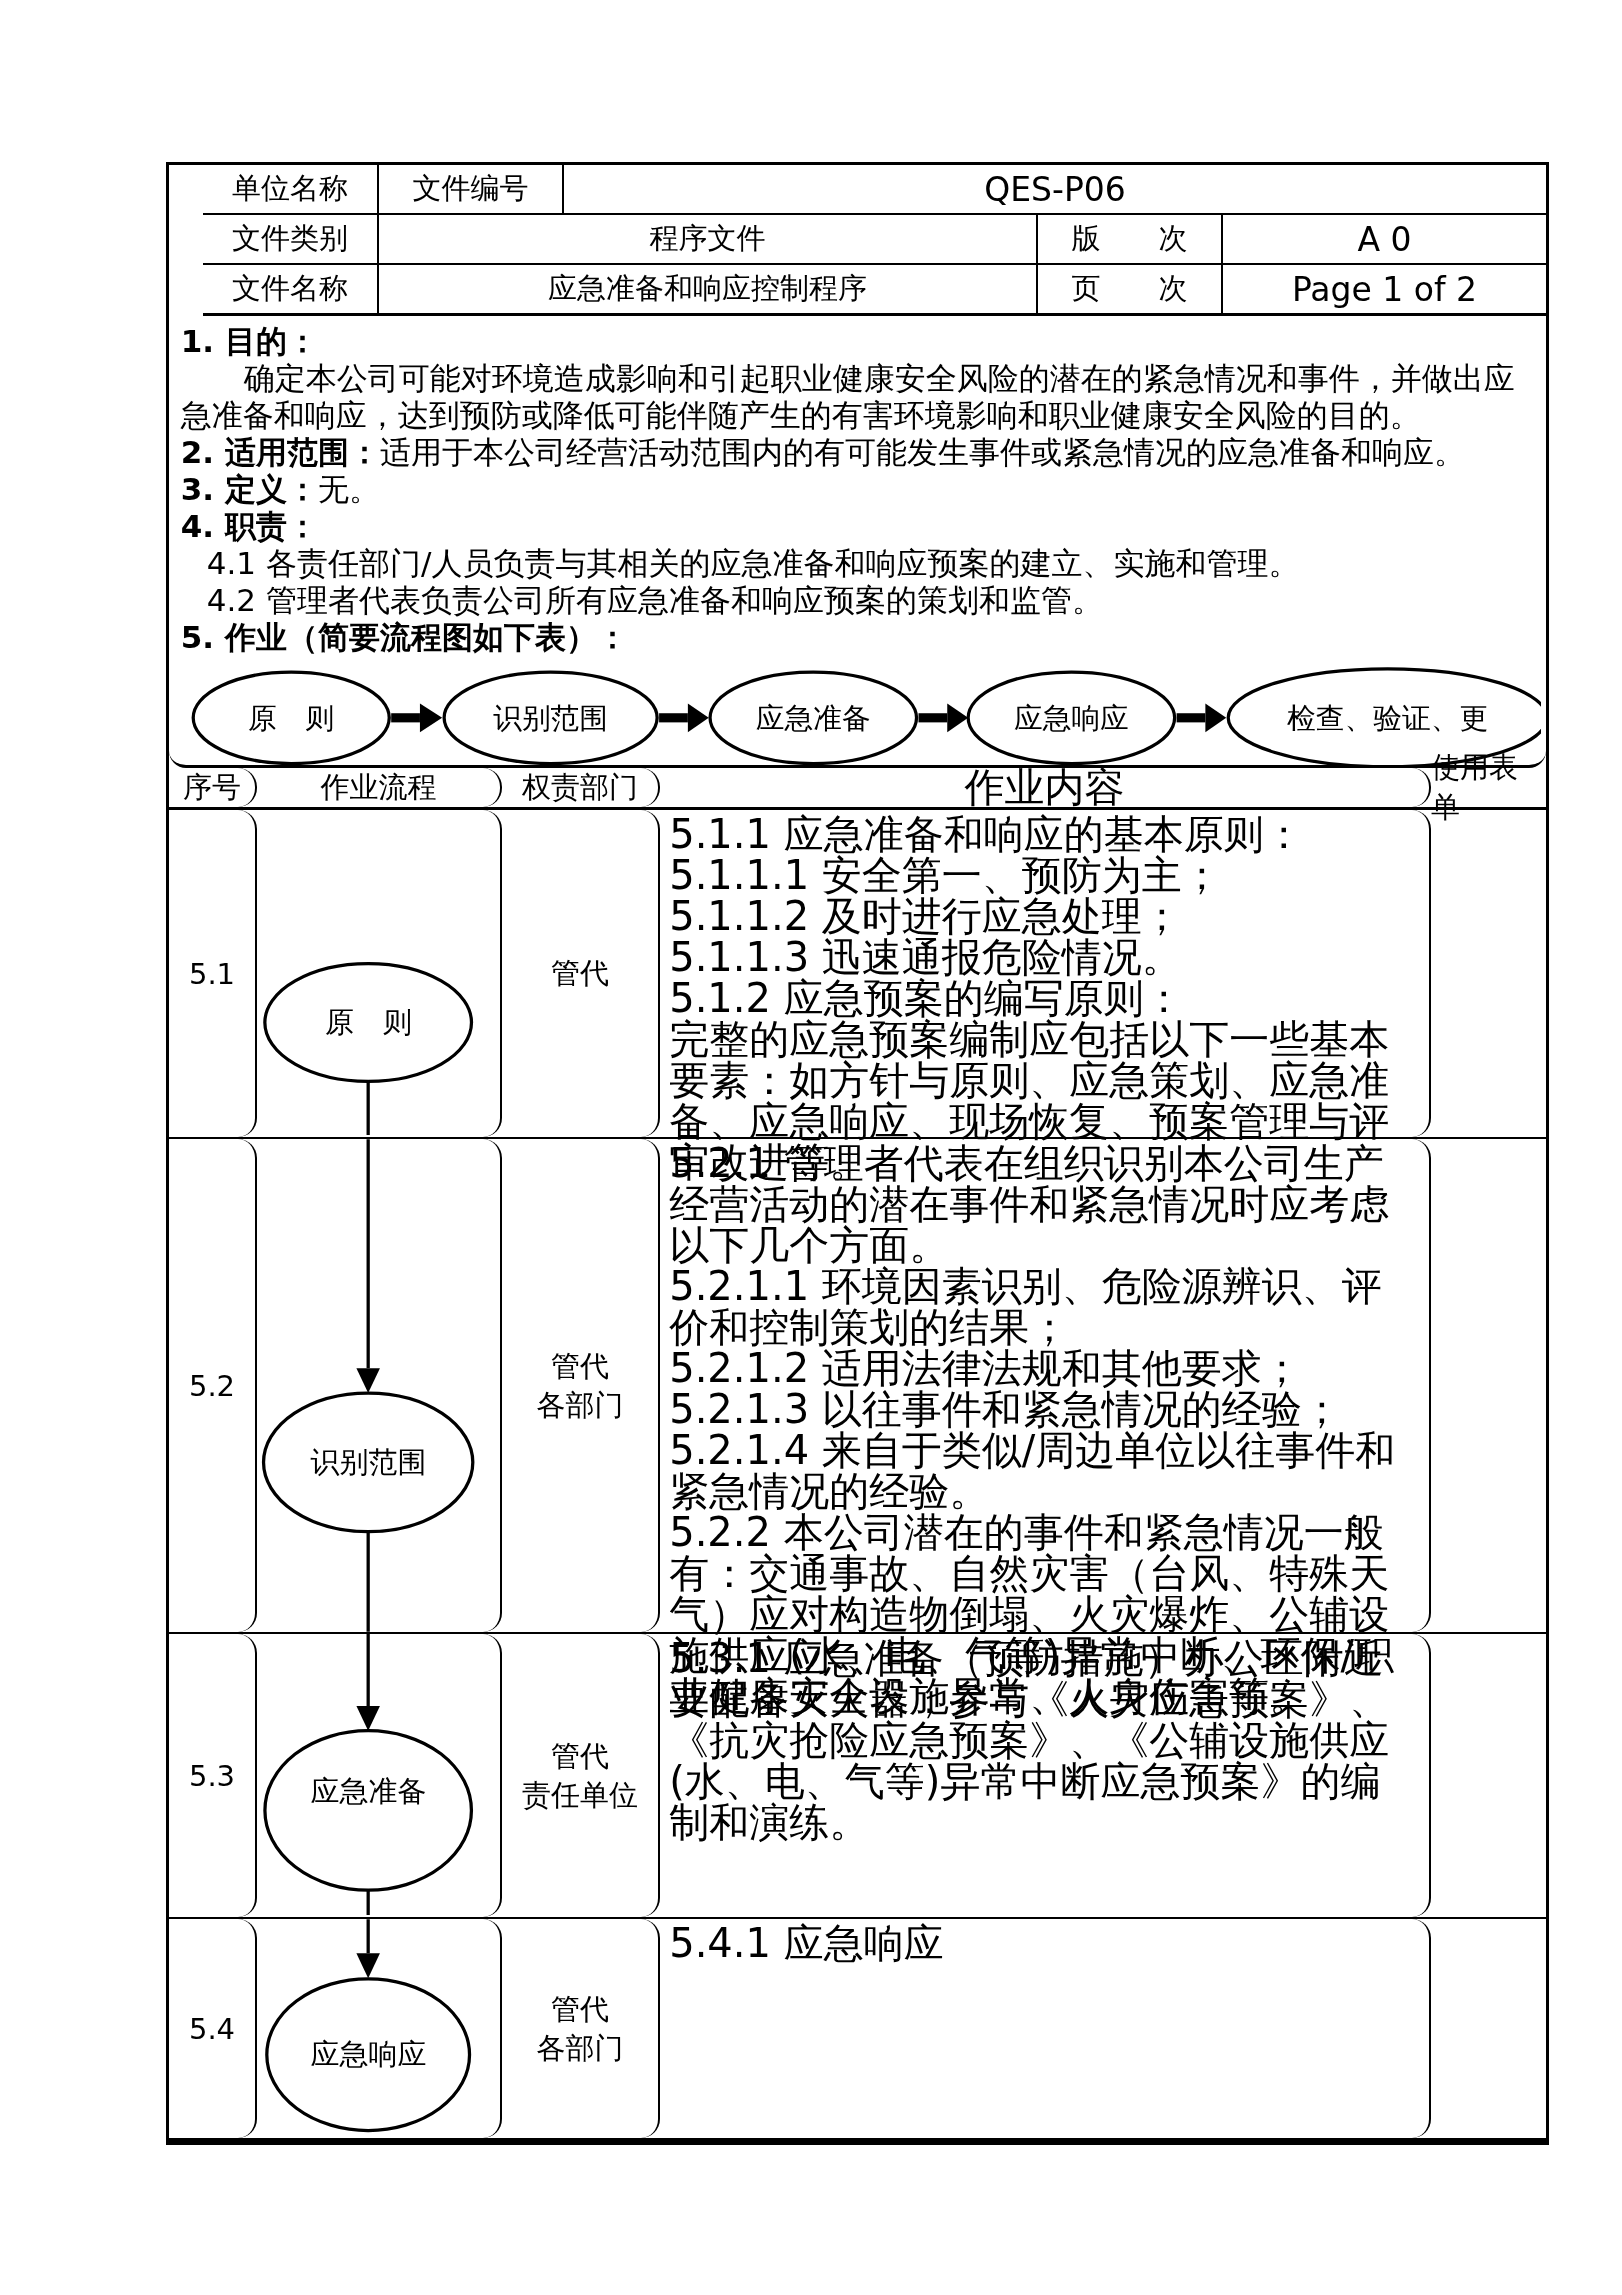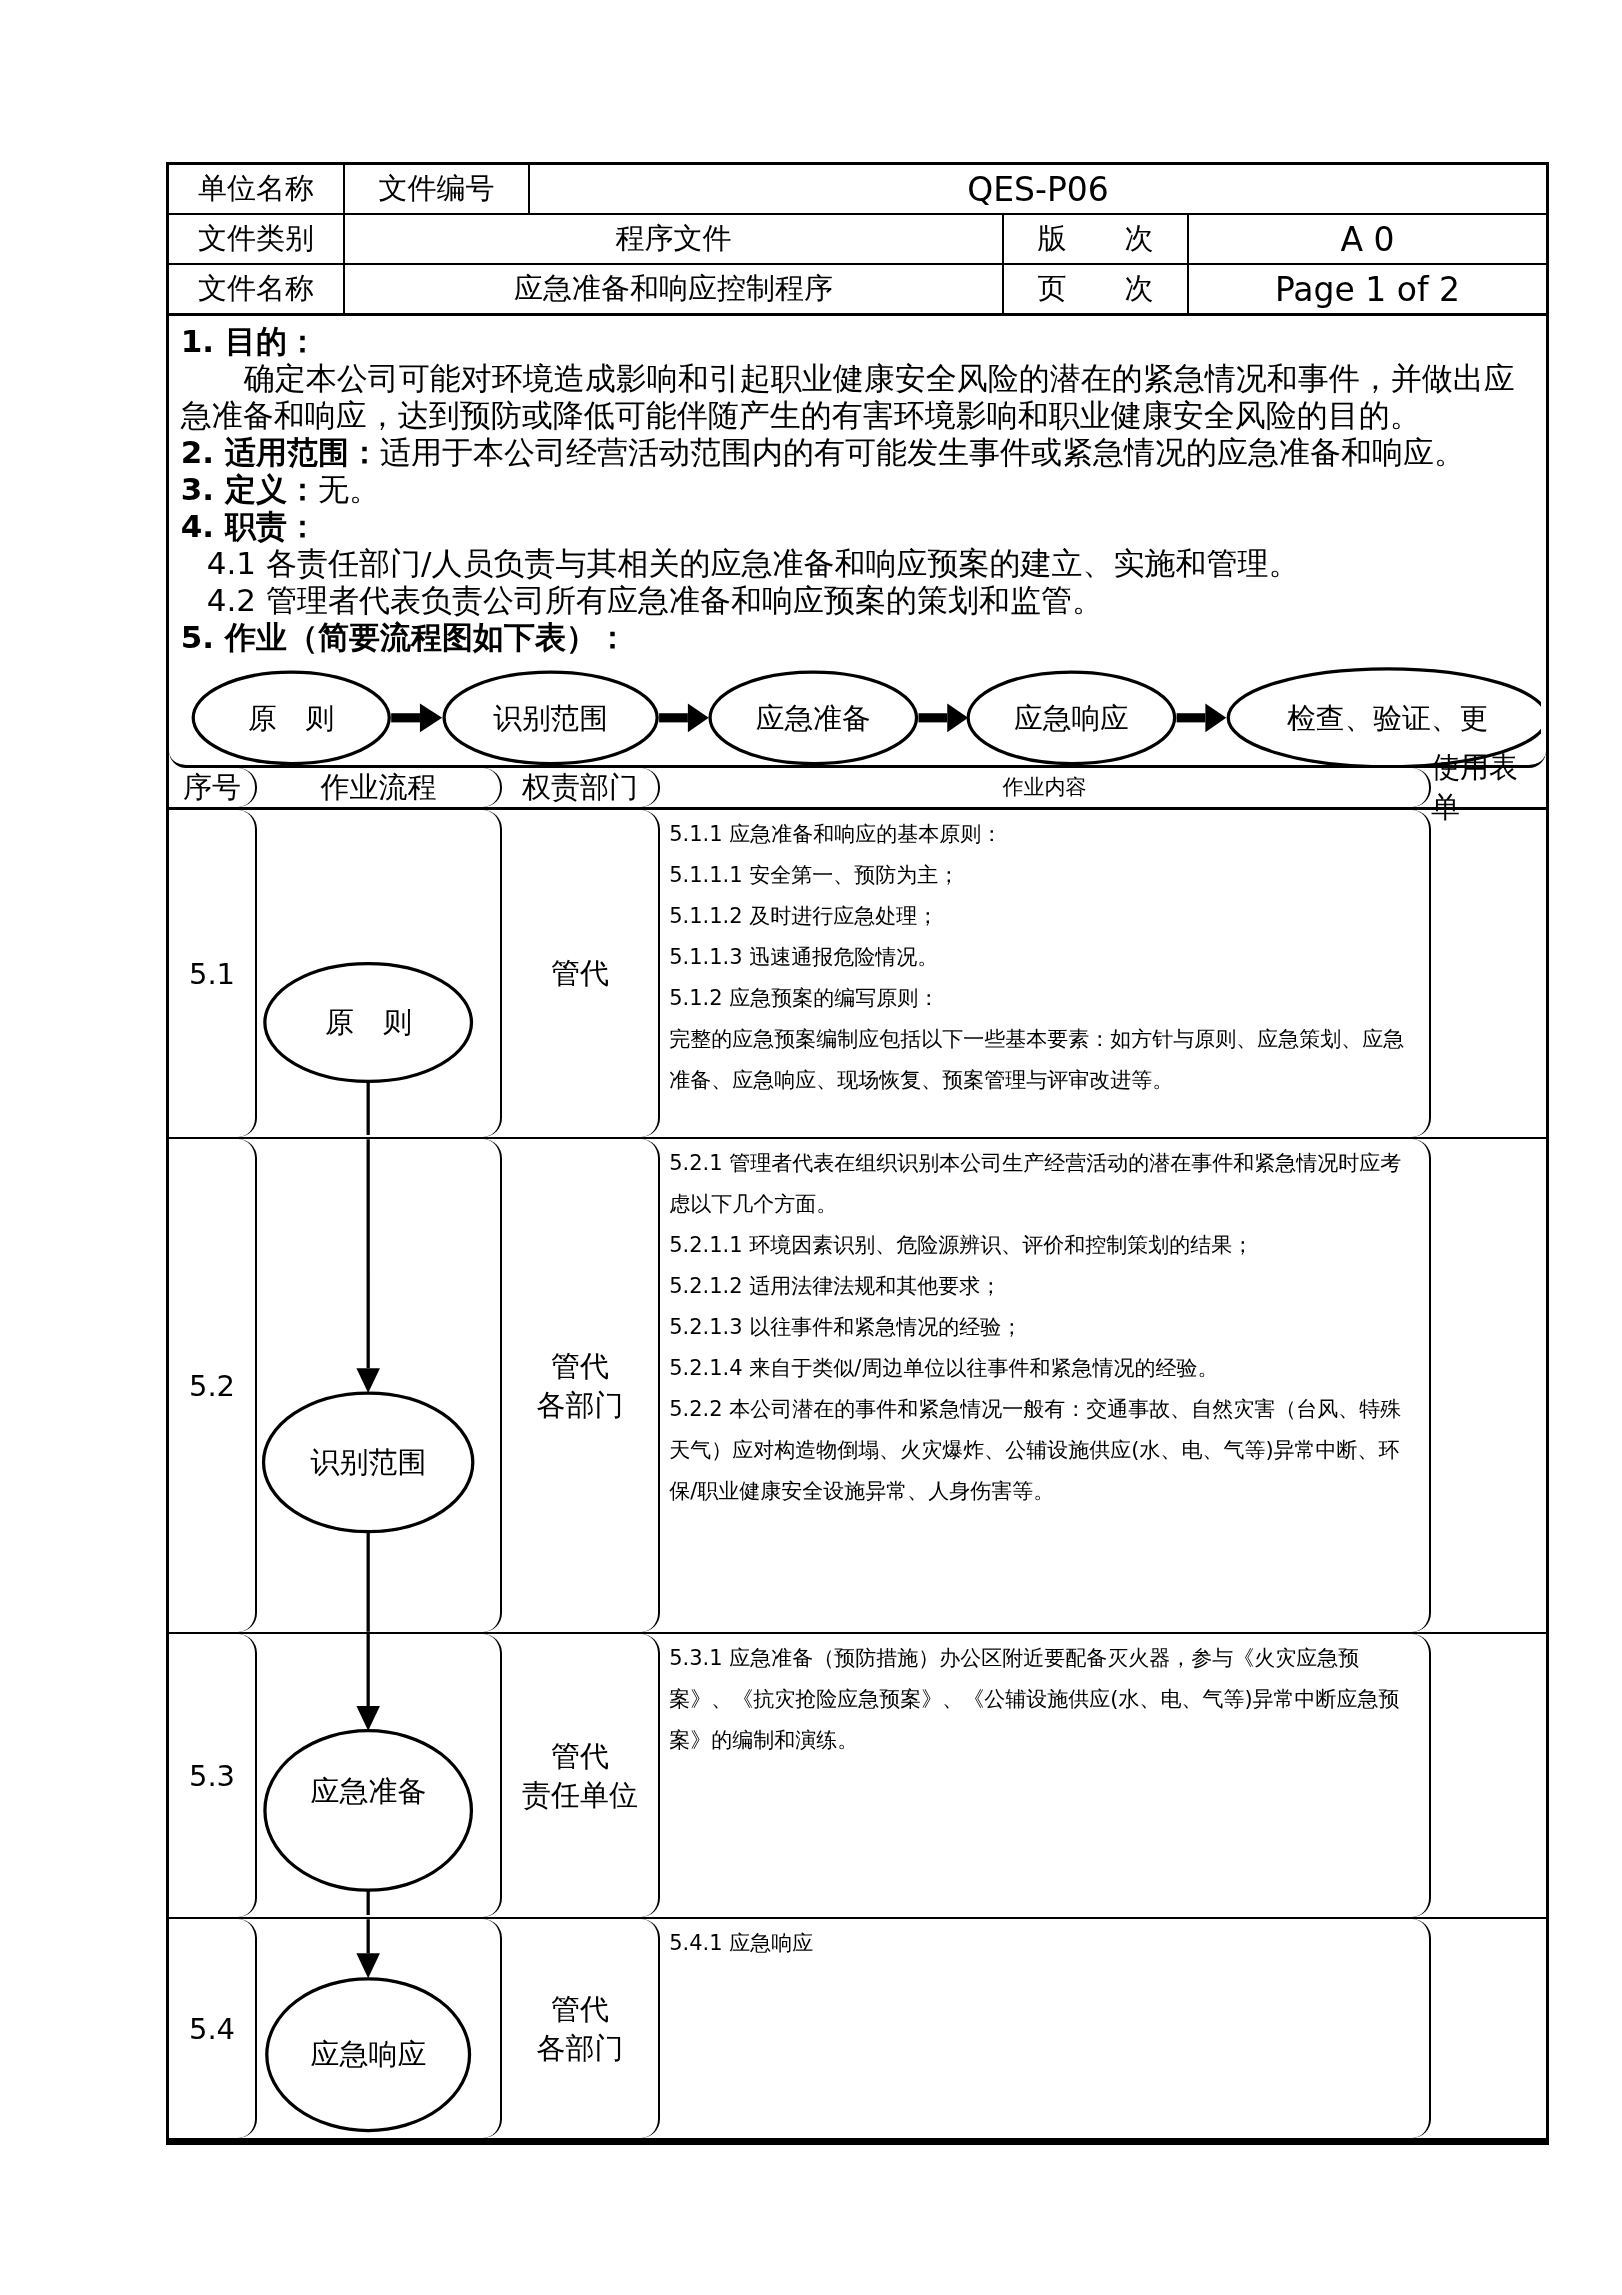--- a/index.html
+++ b/index.html
@@ -1,20 +1,20 @@
 <!DOCTYPE html>
 <html style="font-size:10.5px"><head>
 <meta charset="utf-8">
 <style>
   html,body{margin:0;padding:0;background:#fff;}
   body{width:1623px;height:2295px;position:relative;font-family:"DejaVu Sans",sans-serif;color:#000;}
   #doc{position:absolute;left:166px;top:162px;width:1383px;box-sizing:border-box;
        border:3.9px solid #000;border-bottom-width:7.9px;background:#fff;}
   
-  .hrow{display:flex;height:48px;border-bottom:2.6px solid #000;}
+  .hrow{display:flex;height:48px;border-bottom:2.6px solid #000;margin-left:34px;}
   .hrow:last-of-type{border-bottom-width:3.3px;}
   .hcell{box-sizing:border-box;display:flex;align-items:center;justify-content:center;
          font-size:29px;border-right:2px solid #000;white-space:pre;}
   .hc1{width:176px;}
   .hc2{width:659px;}
   .hc3{width:185px;}
   .hc4{flex:1;border-right:none;font-size:33px;}
   
   .bodycell{box-sizing:border-box;height:452px;border-bottom:3.3px solid #000;
             padding:6.5px 10.5px 0 11.8px;font-size:31px;line-height:37px;position:relative;overflow:hidden;border-radius:17px;}
@@ -25,21 +25,21 @@
   .flowsvg{display:block;margin-top:3.9px;}
   
   .phead{display:flex;height:39px;border-bottom:3.3px solid #000;}
   .pcell{box-sizing:border-box;display:flex;align-items:center;justify-content:center;
          font-size:29px;border-right:2px solid #000;border-radius:19px;}
   .prow{display:flex;border-bottom:2px solid #000;}
   .prow.last{border-bottom:none;}
   .c-no{width:88px;}
   .c-flow{width:245px;position:relative;overflow:hidden;}
   .c-dept{width:158px;flex-direction:column;line-height:39px;}
-  .c-content{width:771px;display:block;font-size:21px;line-height:41px;
+  .c-content{width:771px;display:block;font-size:40px;line-height:41px;
              padding:3.9px 10.5px 0 9.2px;align-items:flex-start;justify-content:flex-start;}
   .c-form{flex:1;border-right:none;}
   .c-flow svg{position:absolute;left:0;top:0;}
   .nodelabel{position:absolute;left:0;width:223px;text-align:center;font-size:29px;height:41px;
              line-height:41px;white-space:pre;}
   .r1{height:327px;} .r2{height:493px;} .r3{height:283px;} .r4{height:219px;}
 </style>
 </head>
 <body>
 

